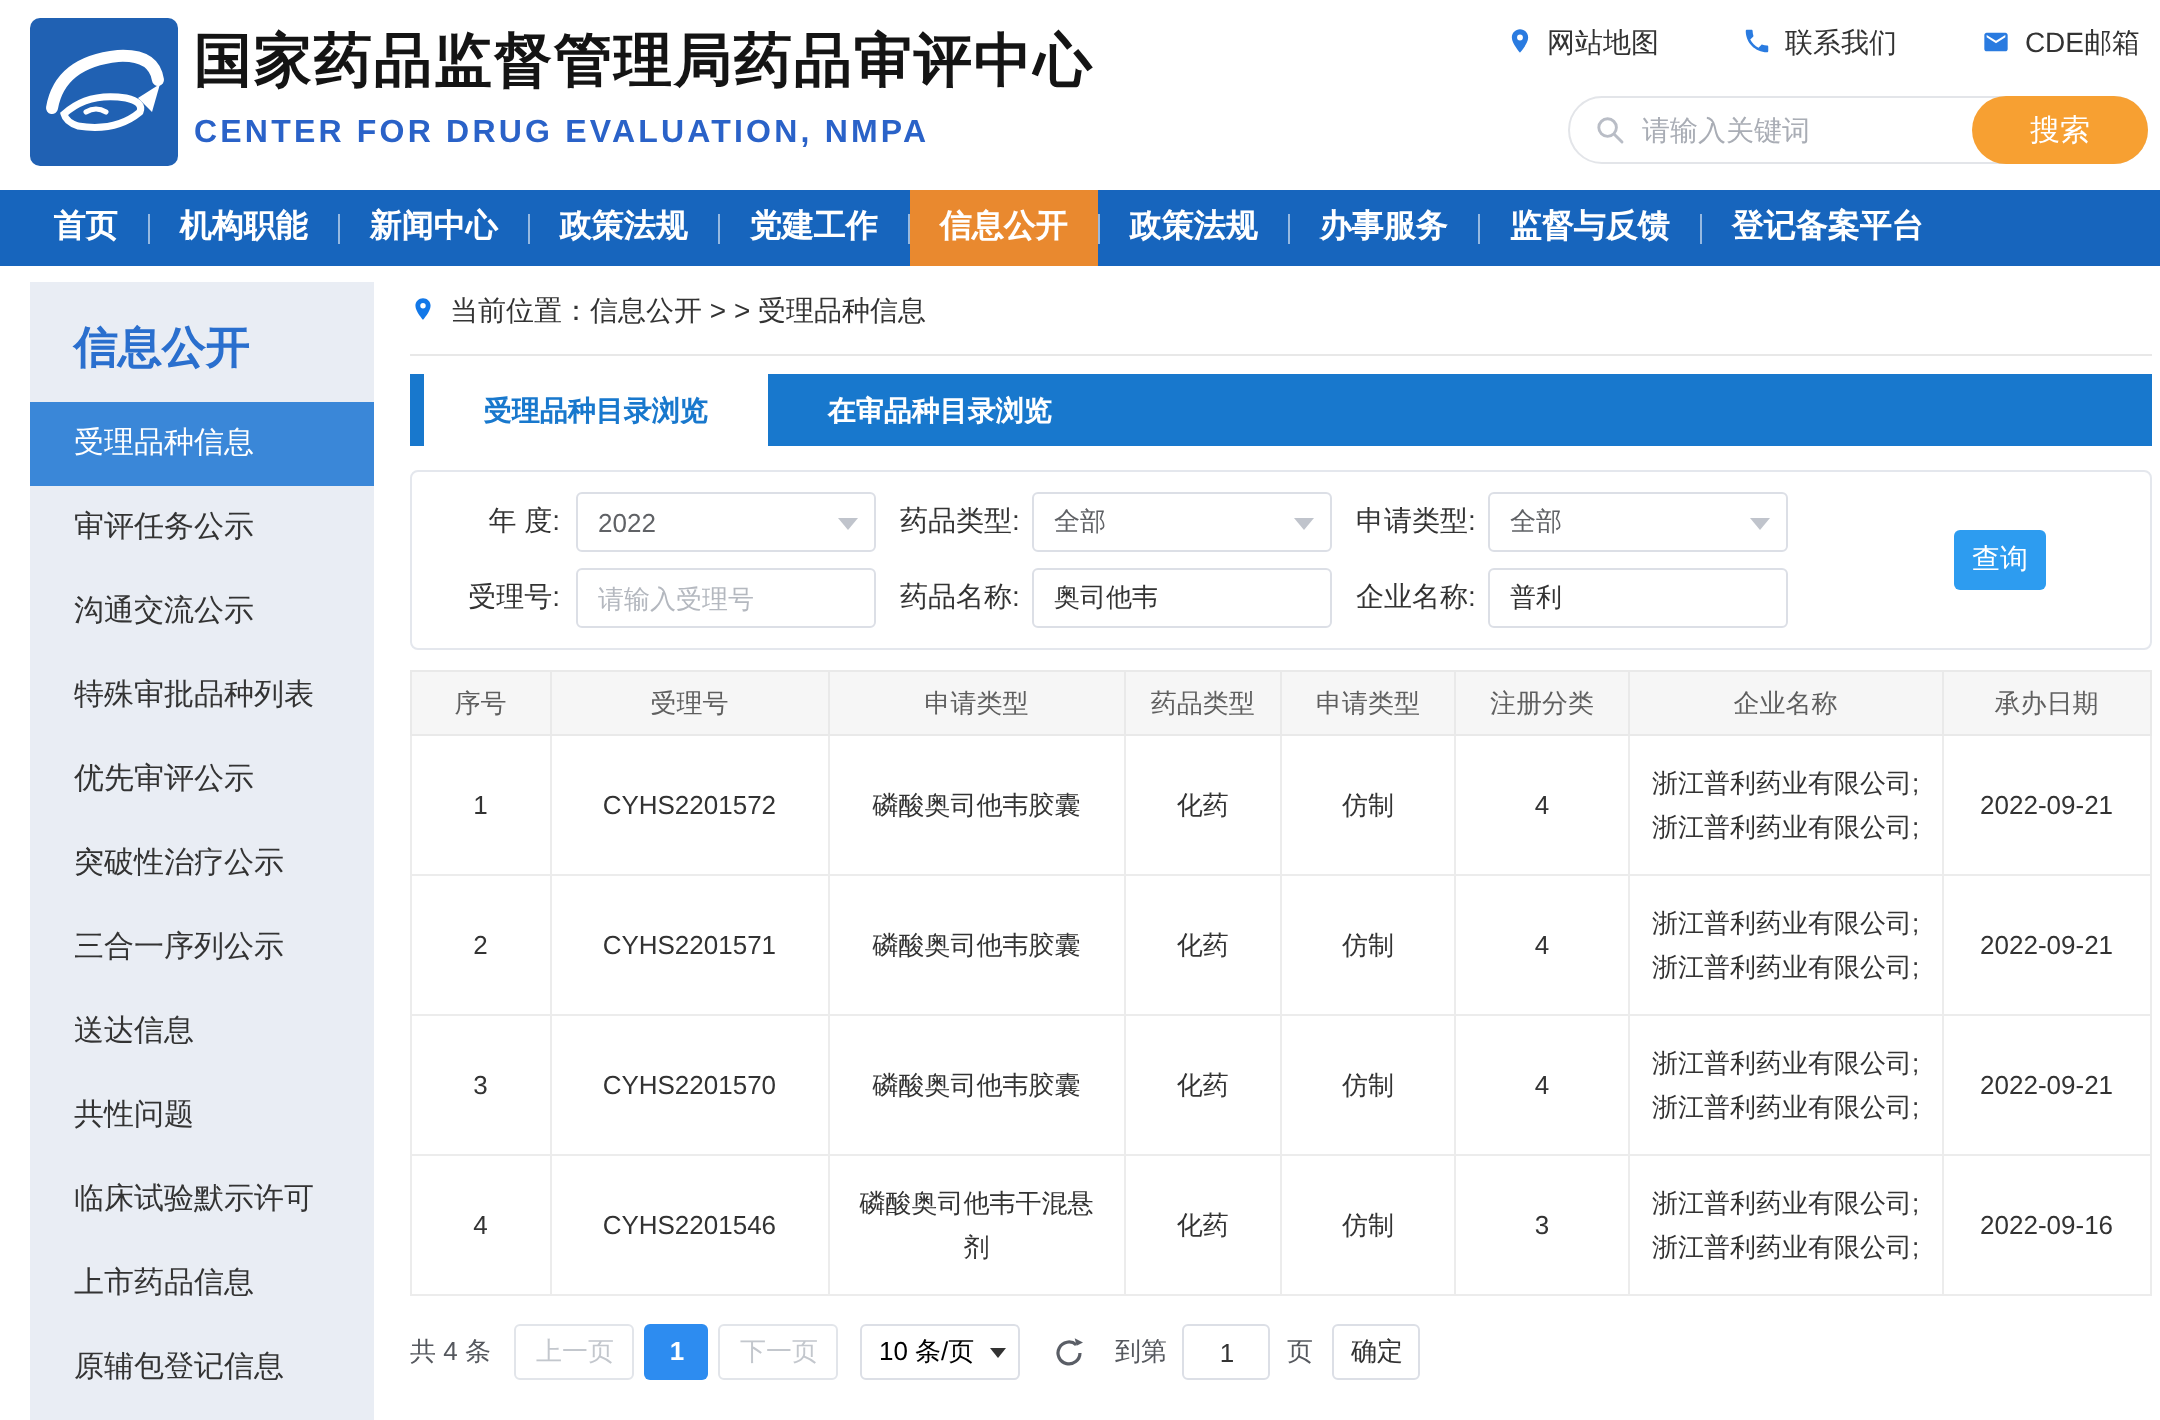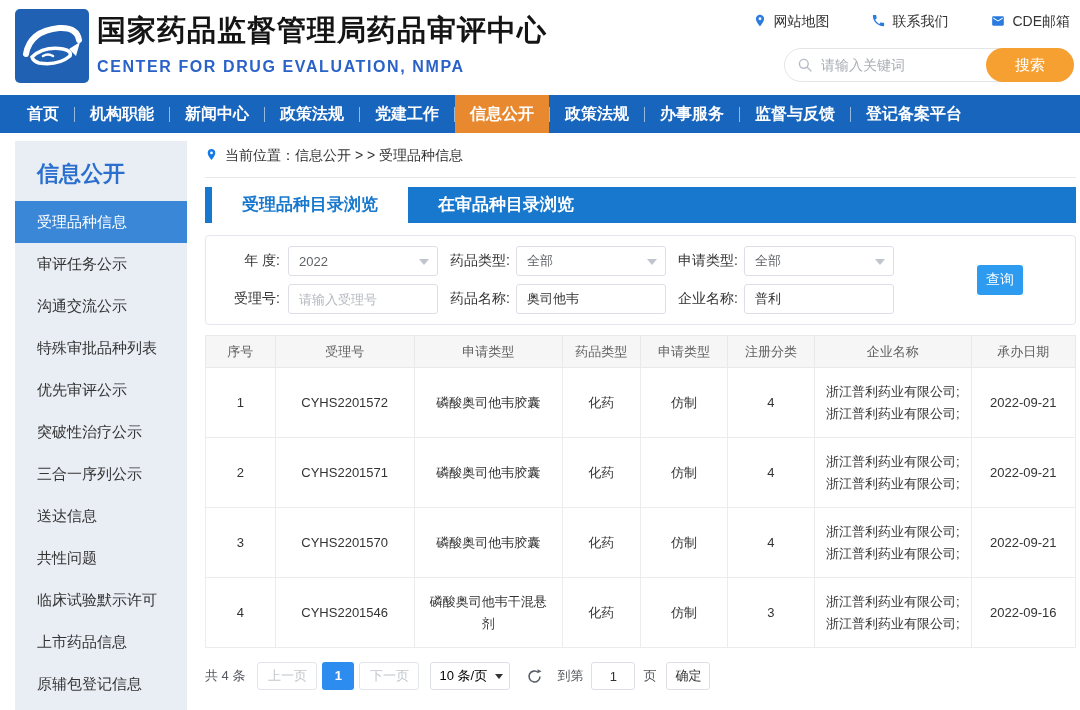--- a/index.html
+++ b/index.html
@@ -32,21 +32,21 @@
   .sidebar { width:172px; background:#e9edf4; flex:none; padding-bottom:10px; }
   .sidebar-title { padding:18px 0 12px 22px; font-size:22px; font-weight:bold; color:#2a6fce; }
   .side-item { height:42px; line-height:42px; padding-left:22px; font-size:15px; color:#333; cursor:pointer; white-space:nowrap; }
   .side-item.active { background:#3a87d8; color:#fff; }
 
   .content { flex:1; margin-left:18px; min-width:0; }
 
   .breadcrumb { display:flex; align-items:center; gap:7px; font-size:14px; color:#333; padding:6px 0 12px 0; border-bottom:1px solid #e8e8e8; }
 
   .tabbar { margin-top:9px; height:36px; background:#1878cd; display:flex; align-items:stretch; padding-left:7px; }
-  .tab { line-height:36px; padding:0 30px; color:#fff; font-size:17px; font-weight:bold; cursor:pointer; }
+  .tab { line-height:36px; padding:0 30px; color:#fff; font-size:14px; font-weight:bold; cursor:pointer; }
   .tab.active { background:#fff; color:#1878cd; }
 
   
   .filter-panel { position:relative; margin-top:12px; border:1px solid #e4e7ed; border-radius:4px; padding:10px 16px; }
   .frow { display:flex; }
   .frow + .frow { margin-top:8px; }
   .fgroup { display:flex; align-items:center; width:228px; }
   .flabel { width:66px; text-align:right; padding-right:8px; font-size:14px; color:#333; white-space:nowrap; flex:none; }
   .fselect { position:relative; width:150px; height:30px; border:1px solid #dcdfe6; border-radius:3px; display:flex; align-items:center; padding:0 22px 0 10px; font-size:13px; color:#606266; cursor:pointer; background:#fff; }
   .fselect .caret { position:absolute; right:8px; top:12px; width:0; height:0; border-left:5px solid transparent; border-right:5px solid transparent; border-top:6px solid #c0c4cc; }

